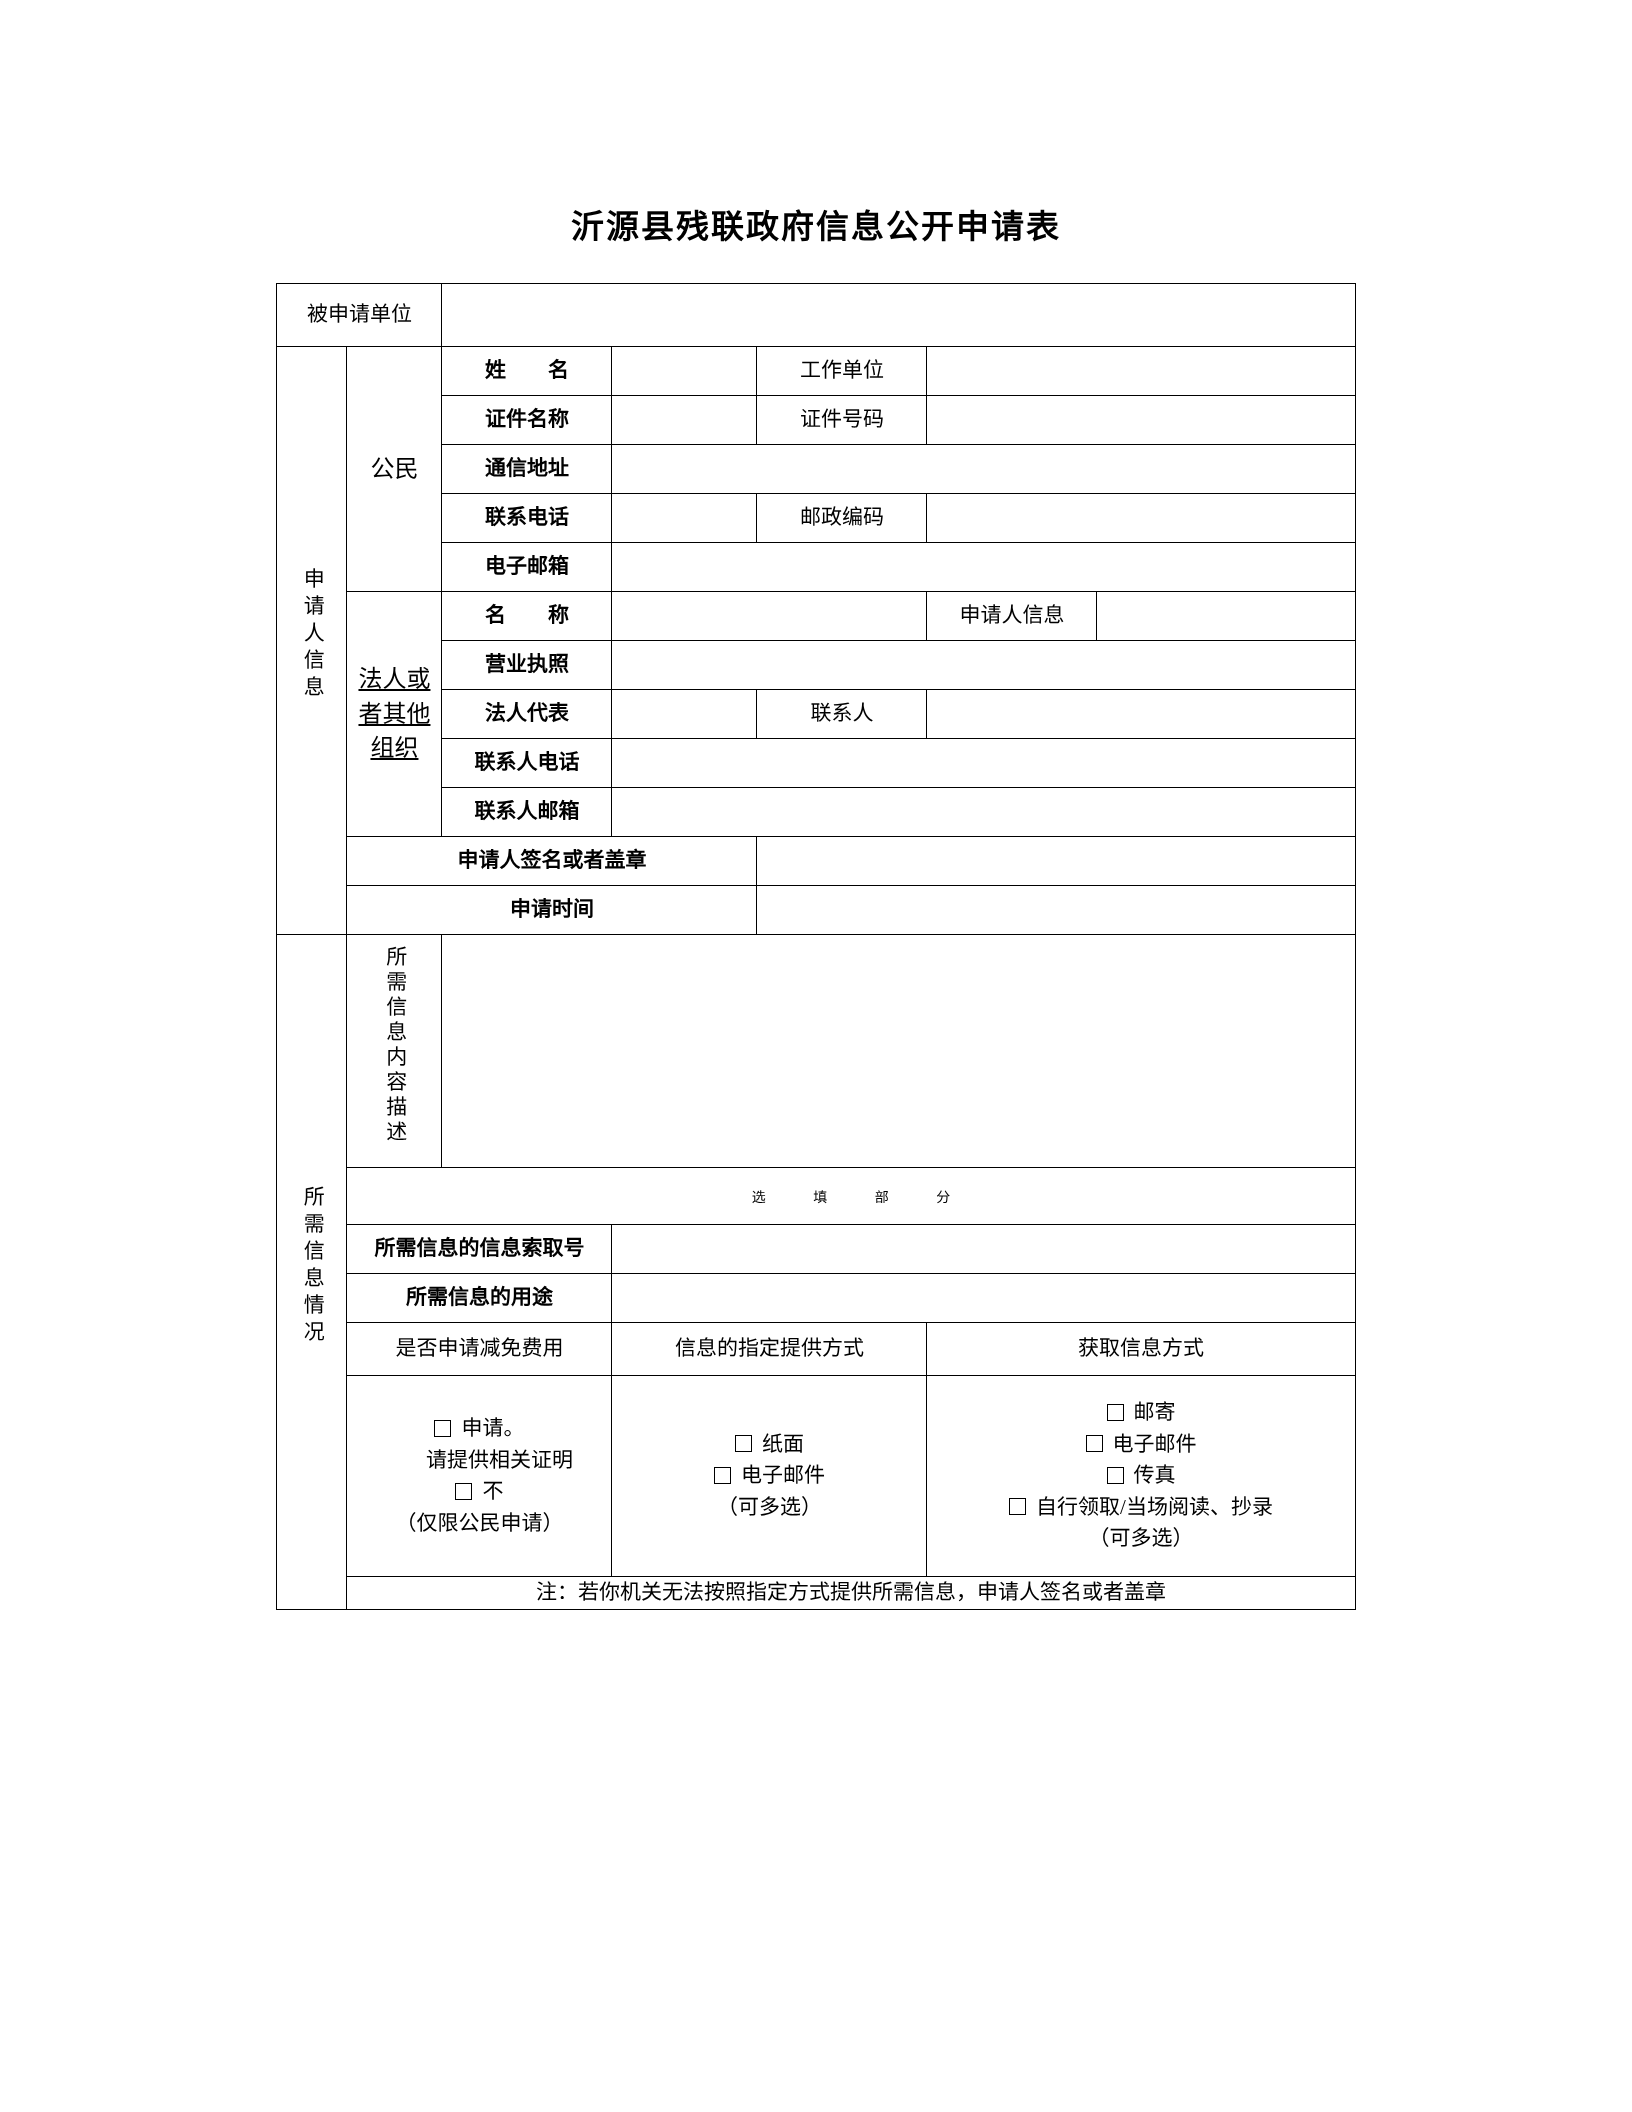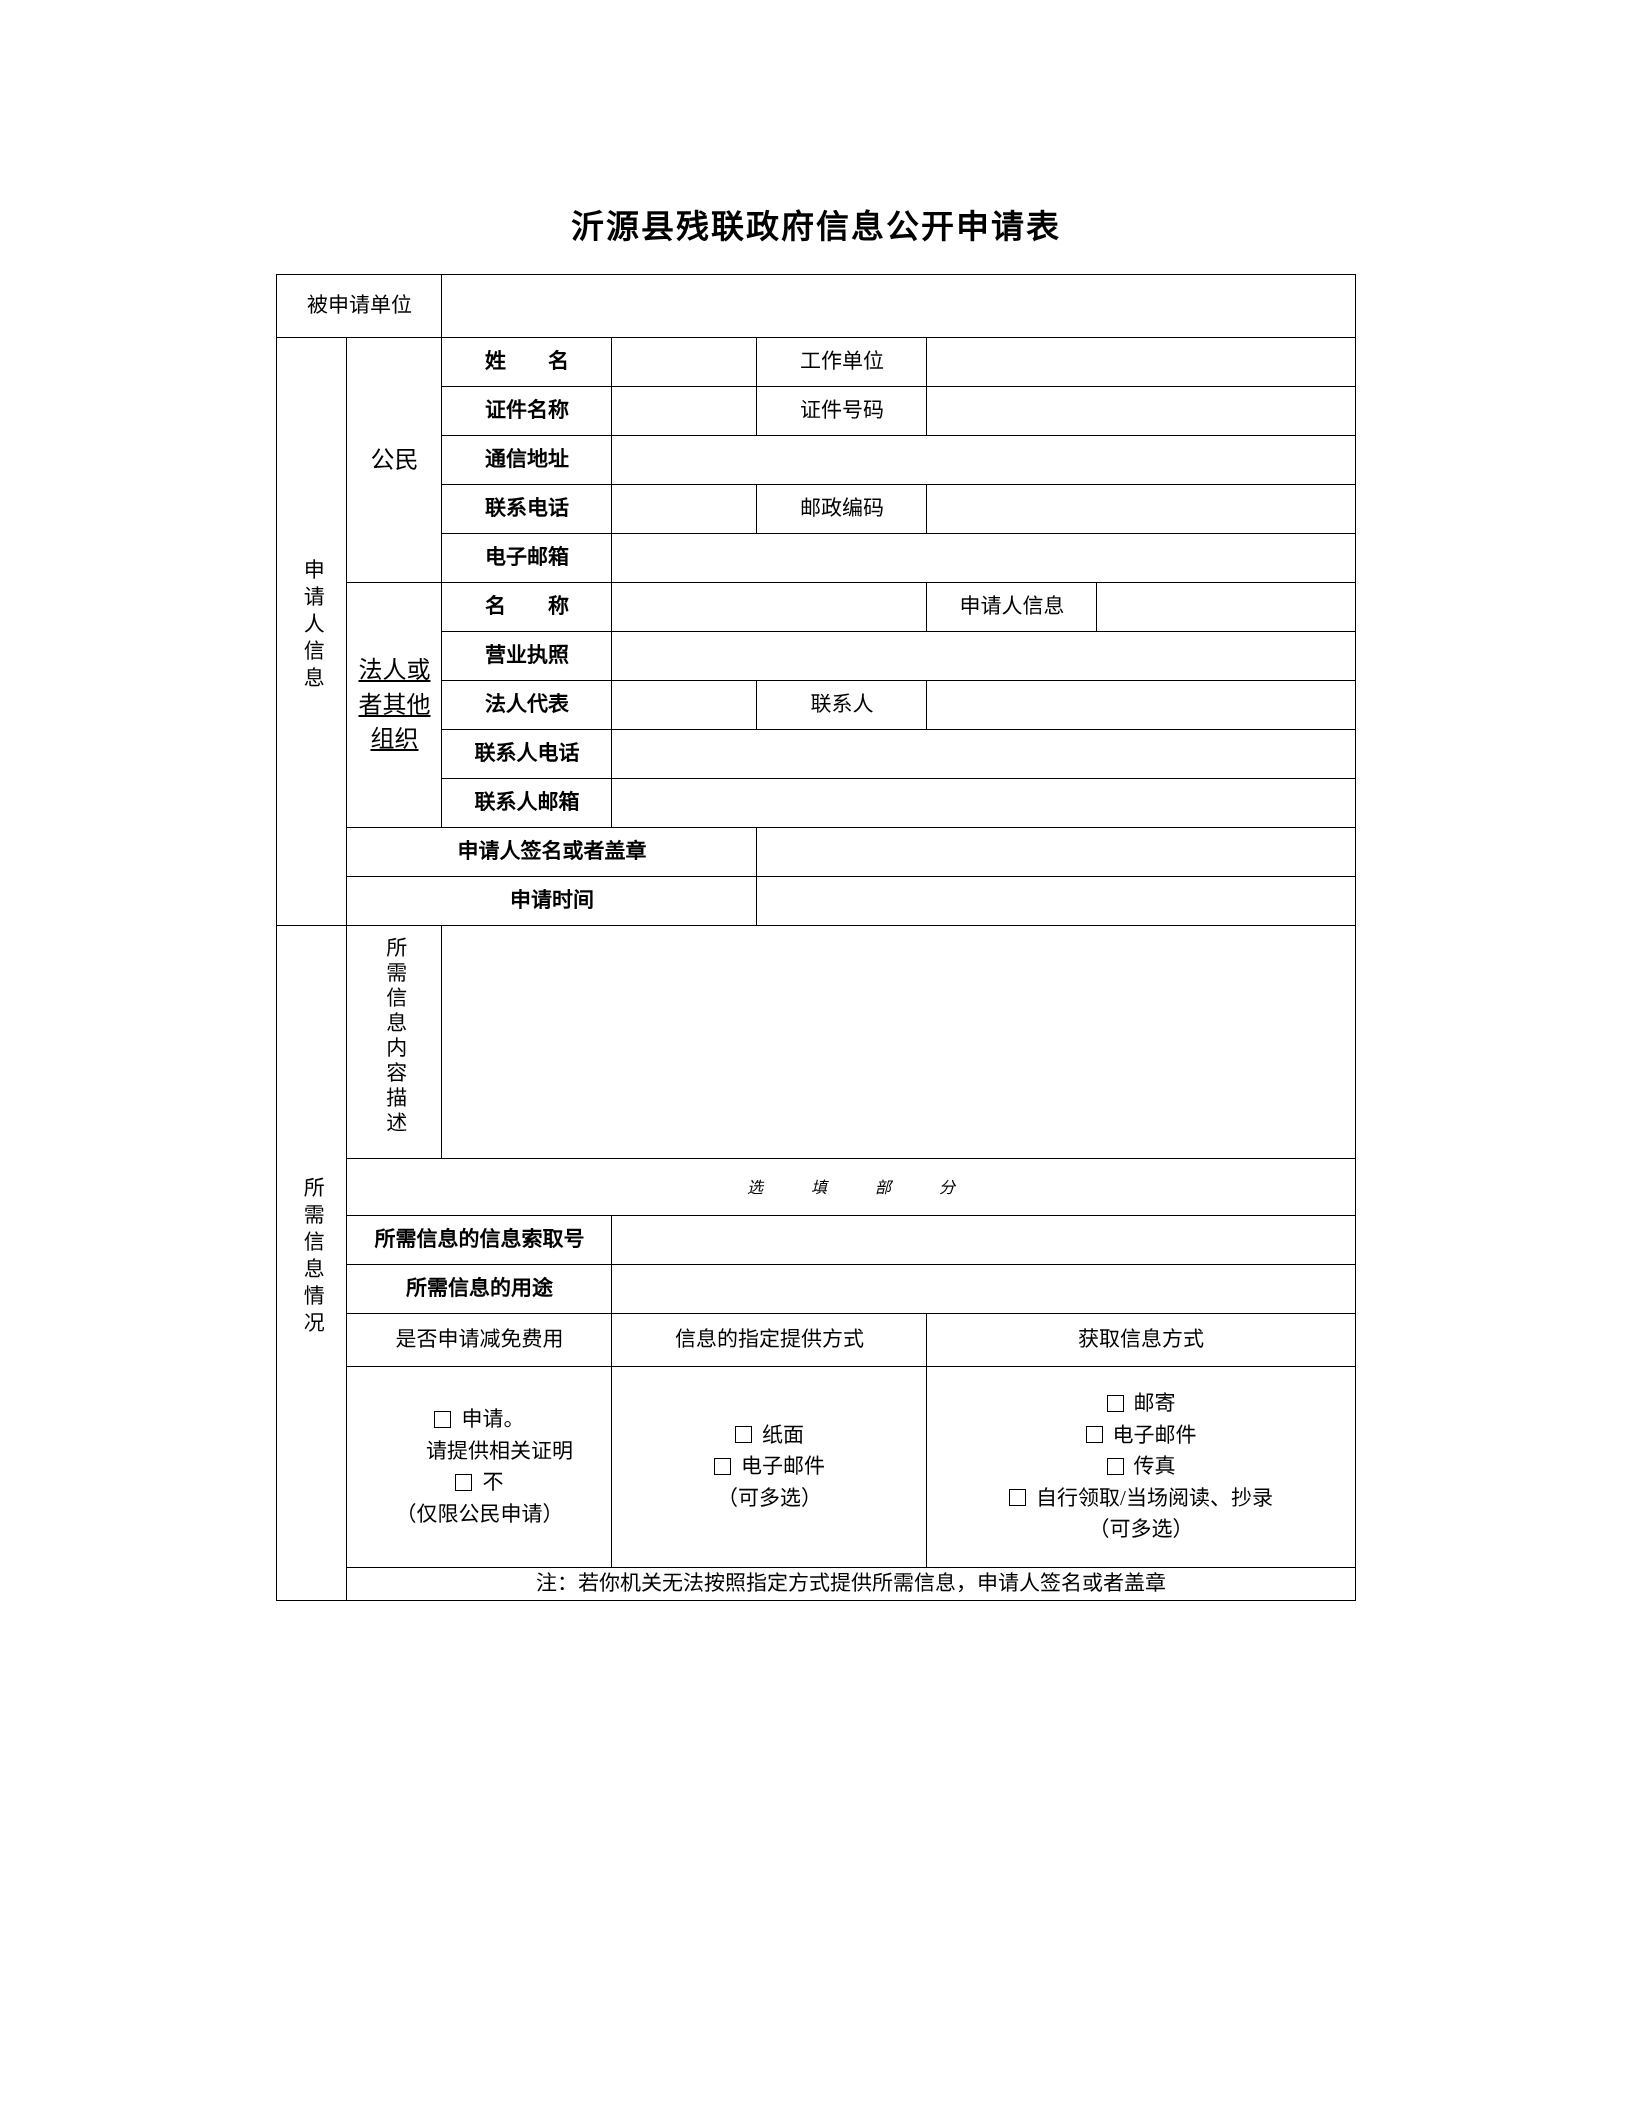--- a/index.html
+++ b/index.html
@@ -26,21 +26,21 @@
     font-family: Liberation Sans, sans-serif;
     font-weight: bold;
     font-size: 33px;
     letter-spacing: 2px;
     margin: 0;
     padding-top: 200px;
     padding-bottom: 26px;
   }
   table.form {
     border-collapse: collapse;
-    margin: 0 auto;
+    margin: 9px auto;
     width: 1078px;
     table-layout: fixed;
   }
   table.form td {
     border: 1px solid #000000;
     font-size: 21px;
     padding: 0 6px;
     vertical-align: middle;
     text-align: center;
     line-height: 1.5;
@@ -58,22 +58,21 @@
     text-align: center;
   }
   .stack {
     display: inline-block;
     line-height: 1.45;
     font-size: 24px;
   }
   .spaced-title {
     letter-spacing: 22px;
     padding-left: 22px;
-    font-size: 16px;
-    font-style: italic;
+    font-size: 14px;
   }
   .blank {
     height: 48px;
     font-weight: bold;
   }
   .opts {
     text-align: left;
     padding: 12px 14px 16px 14px;
     font-size: 21px;
     line-height: 1.85;

